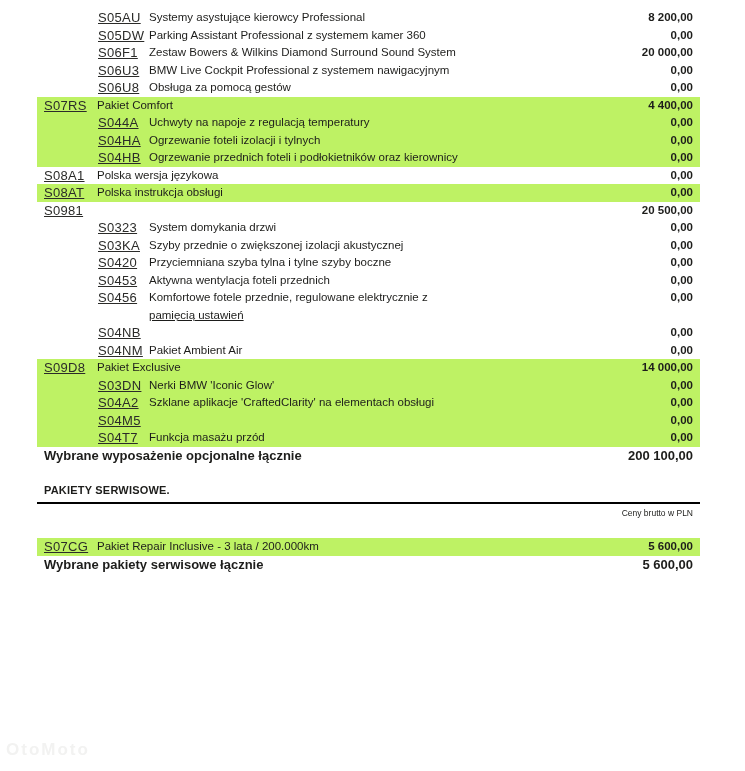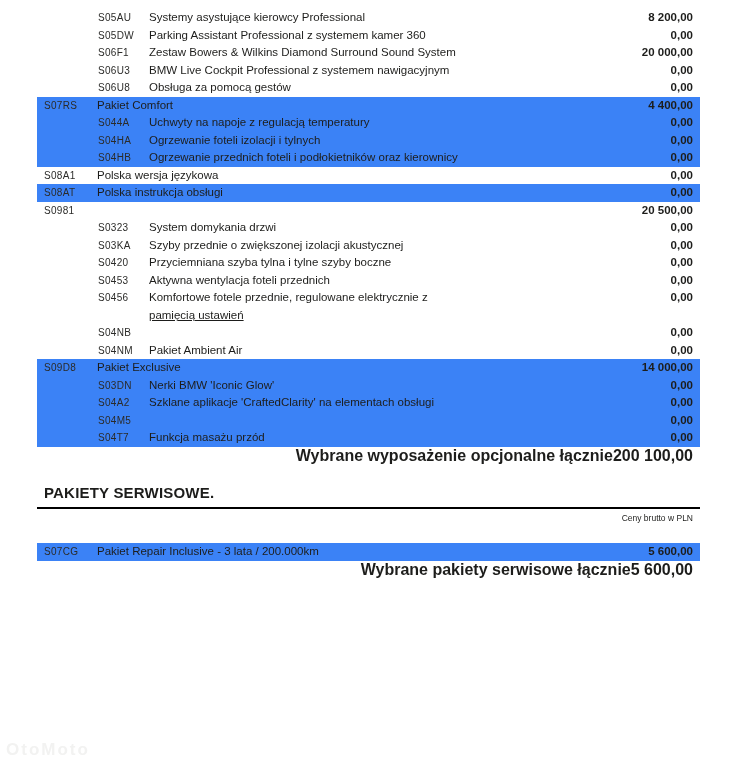--- a/index.html
+++ b/index.html
@@ -21,49 +21,50 @@
   .options-table { margin-top: 9px; }
 
   .row {
     display: flex;
     align-items: flex-start;
     padding: 0 7px;
     font-size: 11.5px;
     line-height: 17.5px;
     min-height: 17.5px;
   }
-  .row.shaded { background: #3b82f6; }
+  .row.shaded { background: #bef264; }
 
   .code {
     flex: none;
-    font-size: 10px;
+    font-size: 13px;
     letter-spacing: 0.3px;
     line-height: 17.5px;
     color: #2b2b29;
+    text-decoration: underline;
   }
   .level-1 .code { width: 53px; }
   .level-2 .code { margin-left: 54px; width: 51px; }
 
   .desc { flex: 1 1 auto; padding-right: 28px; }
   .desc .line2 { line-height: 17.5px; text-decoration: underline; }
 
   .price { flex: none; margin-left: auto; white-space: nowrap; font-weight: bold; }
 
   .total-row {
     display: flex;
-    justify-content: flex-end;
+    justify-content: space-between;
     padding: 0 7px;
     font-weight: bold;
-    font-size: 16px;
+    font-size: 13px;
     line-height: 17.5px;
     min-height: 17.5px;
   }
 
   .section-heading {
-    font-size: 15px;
+    font-size: 11px;
     font-weight: bold;
     letter-spacing: 0.2px;
     margin: 20px 0 6px 0;
     padding: 0 7px;
   }
   .section-rule {
     border-bottom: 2.5px solid #000000;
     width: 100%;
   }
   .col-header {

